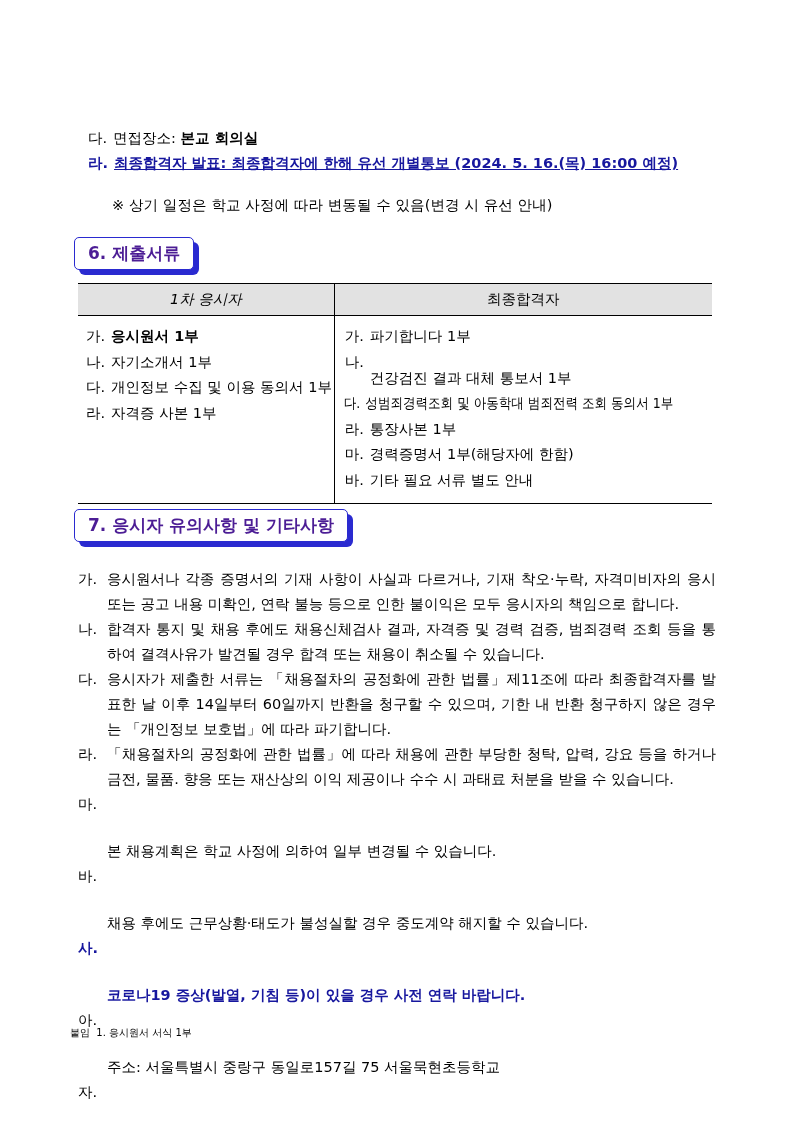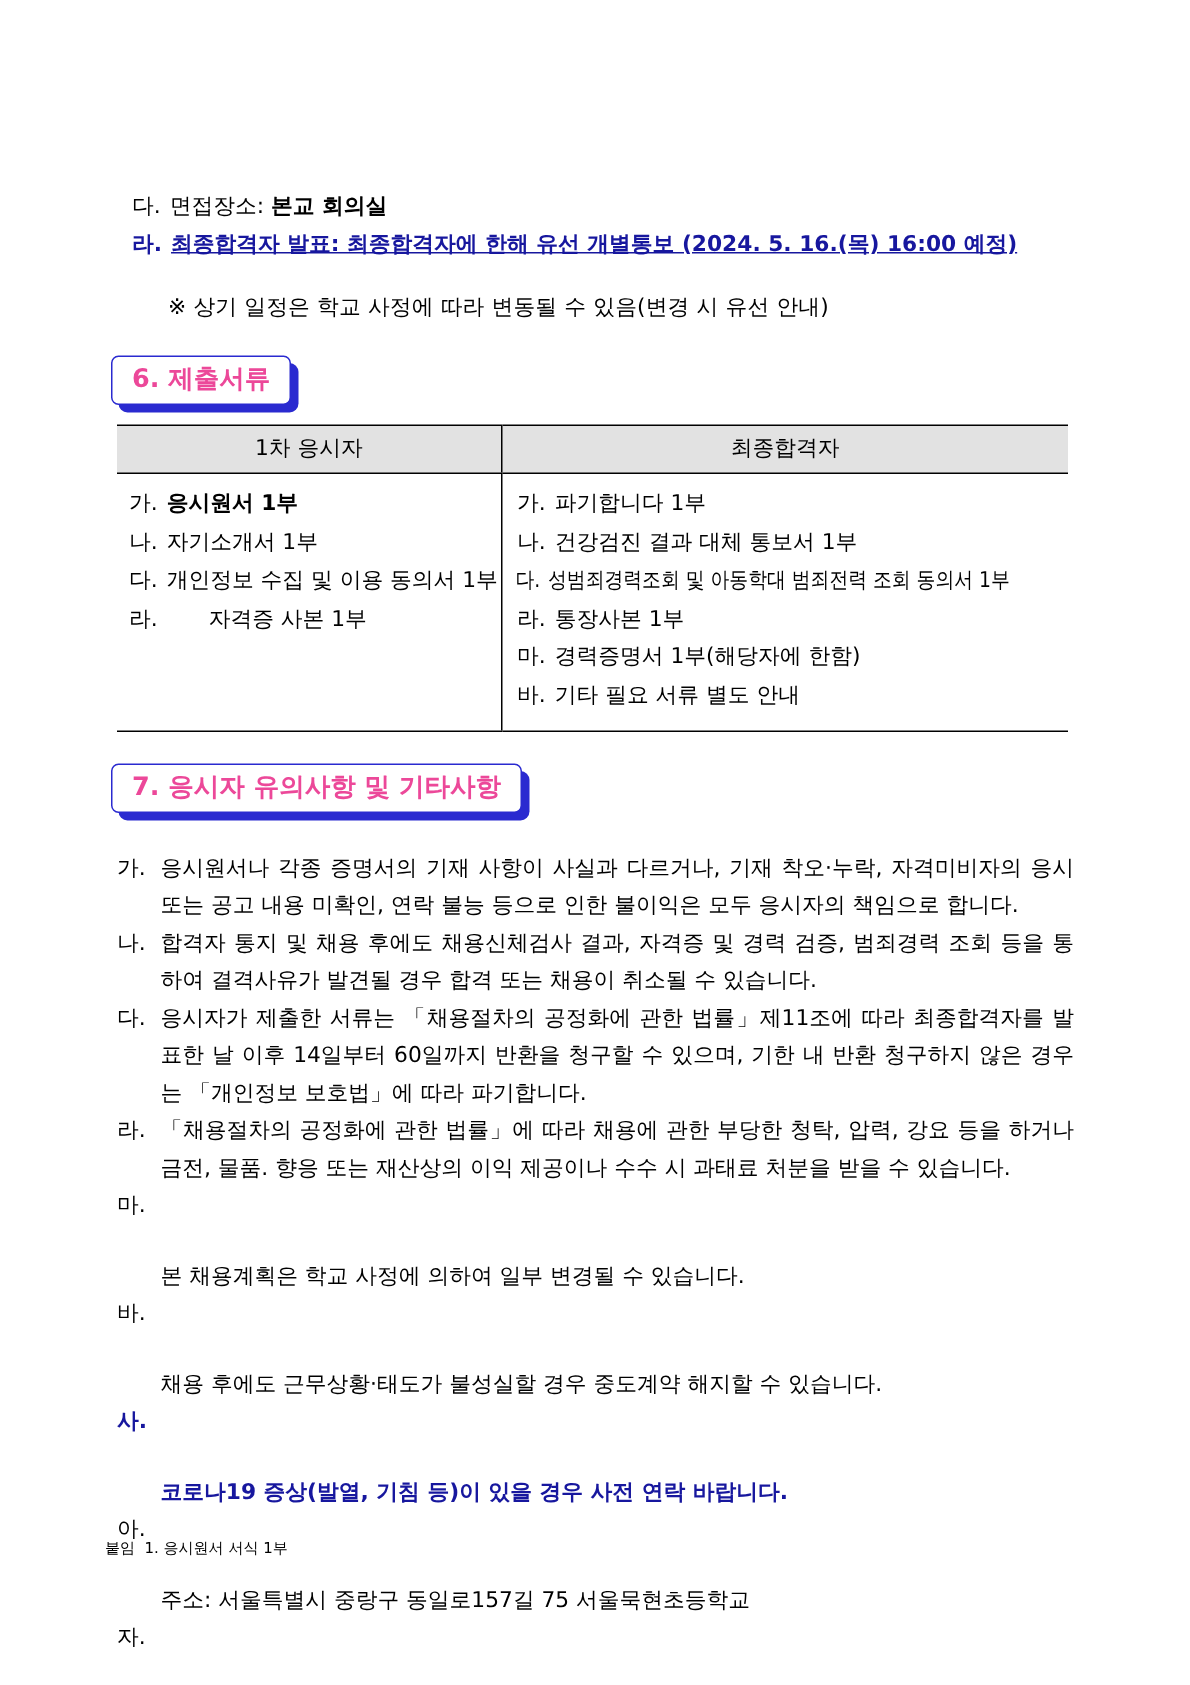--- a/index.html
+++ b/index.html
@@ -62,21 +62,21 @@
   .sec-box {
     position: relative;
     display: inline-block;
     border: 1.4px solid #2a2ad0;
     border-radius: 5px;
     background: #ffffff;
     padding: 4px 13px 5px 13px;
     font-size: 17px;
     font-weight: bold;
     line-height: 22px;
-    color: #ec4899;
+    color: #4c1d95;
     white-space: nowrap;
     z-index: 2;
   }
   .sec-shadow {
     position: absolute;
     left: 5px;
     top: 5px;
     right: -5px;
     bottom: -5px;
     background: #2a2ad0;
@@ -195,21 +195,21 @@
   </div>
 
   <div class="sec-wrap" style="left:74px; top:237px;">
     <div class="sec-shadow"></div>
     <div class="sec-box">6. 제출서류</div>
   </div>
 
   <table class="doc-table">
     <thead>
       <tr>
-        <th style="width:242px;" class="col-l">1차 응시자</th>
+        <th style="width:242px;font-style:italic;" class="col-l">1차 응시자</th>
         <th style="width:357px;" class="col-r">최종합격자</th>
       </tr>
     </thead>
     <tbody>
       <tr>
         <td class="col-l">
           <ul class="cell-list left">
             <li>
               <span class="mk">가.</span>
               <span class="tx" style="padding-left:6px;font-weight:bold;">응시원서 1부</span>
@@ -217,33 +217,33 @@
             <li>
               <span class="mk">나.</span>
               <span class="tx" style="padding-left:6px;">자기소개서 1부</span>
             </li>
             <li>
               <span class="mk">다.</span>
               <span class="tx" style="padding-left:6px;">개인정보 수집 및 이용 동의서 1부</span>
             </li>
             <li>
               <span class="mk">라.</span>
-              <span class="tx" style="padding-left:6px;margin-left:28px;">자격증 사본 1부</span>
+              <span class="tx" style="padding-left:6px;">자격증 사본 1부</span>
             </li>
           </ul>
         </td>
         <td class="col-r">
           <ul class="cell-list right">
             <li>
               <span class="mk">가.</span>
               <span class="tx" style="padding-left:6px;">파기합니다 1부</span>
             </li>
             <li>
               <span class="mk">나.</span>
-              <span class="tx" style="padding-left:6px;">건강검진 결과 대체 통보서 1부</span>
+              <span class="tx" style="padding-left:6px;margin-top:16px;">건강검진 결과 대체 통보서 1부</span>
             </li>
             <li class="squeeze">
               <span class="mk">다.</span>
               <span class="tx" style="padding-left:6px;">성범죄경력조회 및 아동학대 범죄전력 조회 동의서 1부</span>
             </li>
             <li>
               <span class="mk">라.</span>
               <span class="tx" style="padding-left:6px;">통장사본 1부</span>
             </li>
             <li>

